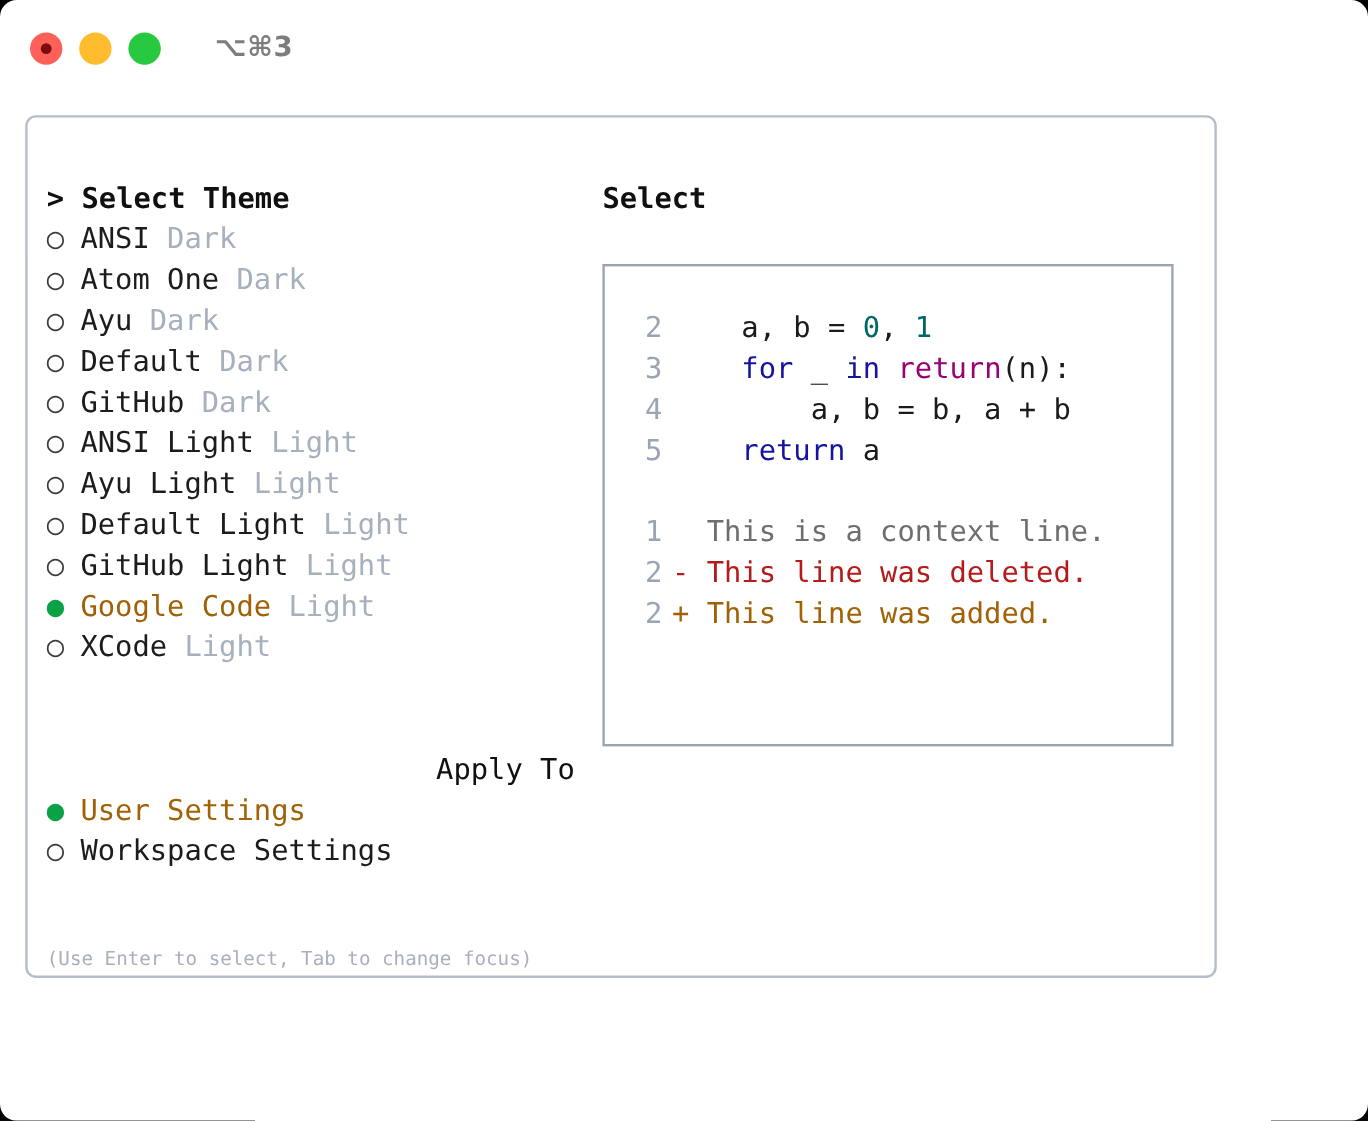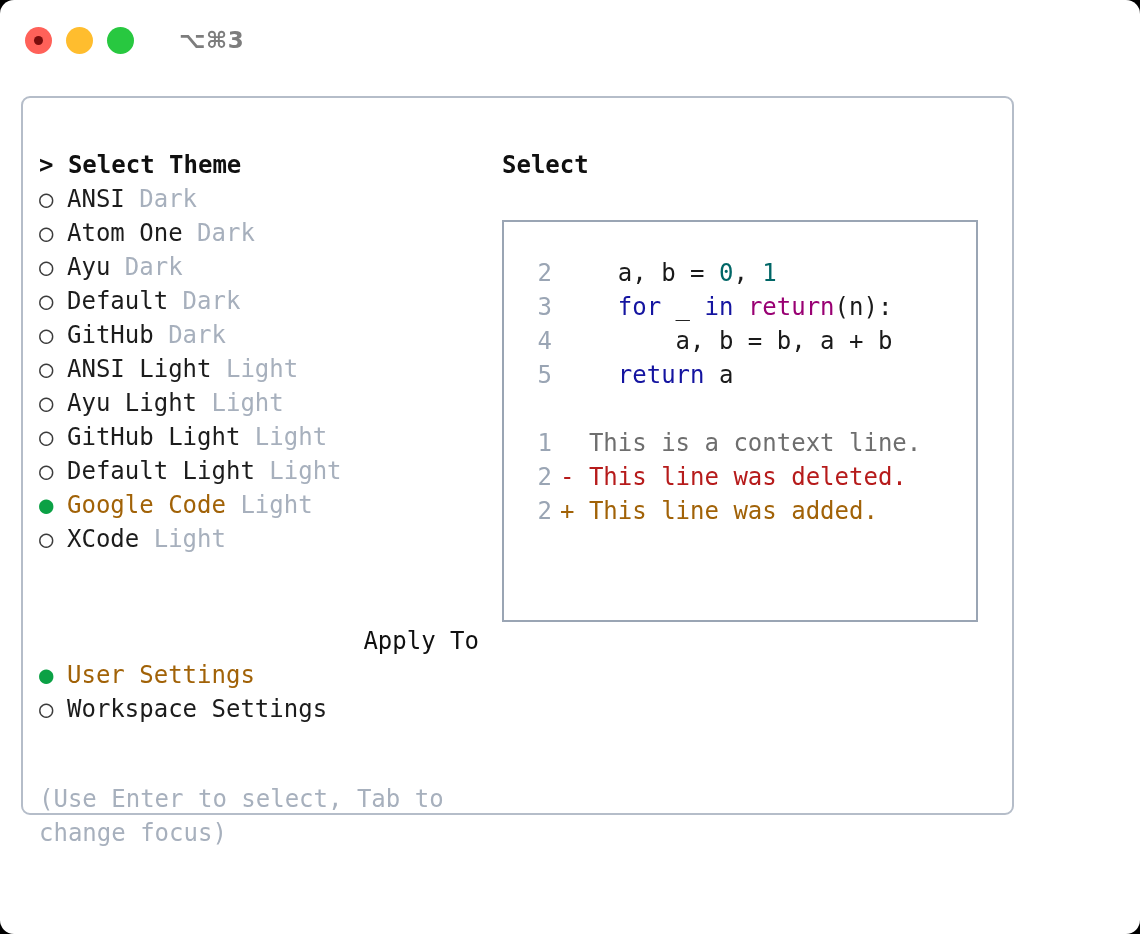--- a/index.html
+++ b/index.html
@@ -138,21 +138,21 @@
   .apply-section {
     margin-top: 34px;
   }
   .apply-header {
     padding-left: 28px;
     text-align: right;
   }
 
   .hint-text {
     margin-top: 56px;
-    font-size: 24px;
+    font-size: 16px;
     line-height: 34px;
     color: #a7b0bd;
     width: 420px;
   }
 
   
   .right-pane {
     position: absolute;
     left: 479px;
     top: 50px;
@@ -219,22 +219,22 @@
         <div class="section-header">&gt; Select Theme</div>
 
         <div id="theme-list">
             <div class="option-row"><span class="bullet">○</span><span class="opt-label">ANSI</span><span class="opt-badge"> Dark</span></div>
             <div class="option-row"><span class="bullet">○</span><span class="opt-label">Atom One</span><span class="opt-badge"> Dark</span></div>
             <div class="option-row"><span class="bullet">○</span><span class="opt-label">Ayu</span><span class="opt-badge"> Dark</span></div>
             <div class="option-row"><span class="bullet">○</span><span class="opt-label">Default</span><span class="opt-badge"> Dark</span></div>
             <div class="option-row"><span class="bullet">○</span><span class="opt-label">GitHub</span><span class="opt-badge"> Dark</span></div>
             <div class="option-row"><span class="bullet">○</span><span class="opt-label">ANSI Light</span><span class="opt-badge"> Light</span></div>
             <div class="option-row"><span class="bullet">○</span><span class="opt-label">Ayu Light</span><span class="opt-badge"> Light</span></div>
+            <div class="option-row"><span class="bullet">○</span><span class="opt-label">Default Light</span><span class="opt-badge"> Light</span></div>
             <div class="option-row"><span class="bullet">○</span><span class="opt-label">GitHub Light</span><span class="opt-badge"> Light</span></div>
-            <div class="option-row"><span class="bullet">○</span><span class="opt-label">Default Light</span><span class="opt-badge"> Light</span></div>
             <div class="option-row"><span class="bullet selected">●</span><span class="opt-label selected">Google Code</span><span class="opt-badge"> Light</span></div>
             <div class="option-row"><span class="bullet">○</span><span class="opt-label">XCode</span><span class="opt-badge"> Light</span></div>
           </div>
 
         <div class="spacer-row"></div>
 
         <div class="apply-section">
           <div class="section-header-plain apply-header">Apply To</div>
           <div id="apply-list">
               <div class="option-row"><span class="bullet selected">●</span><span class="opt-label selected">User Settings</span></div>

